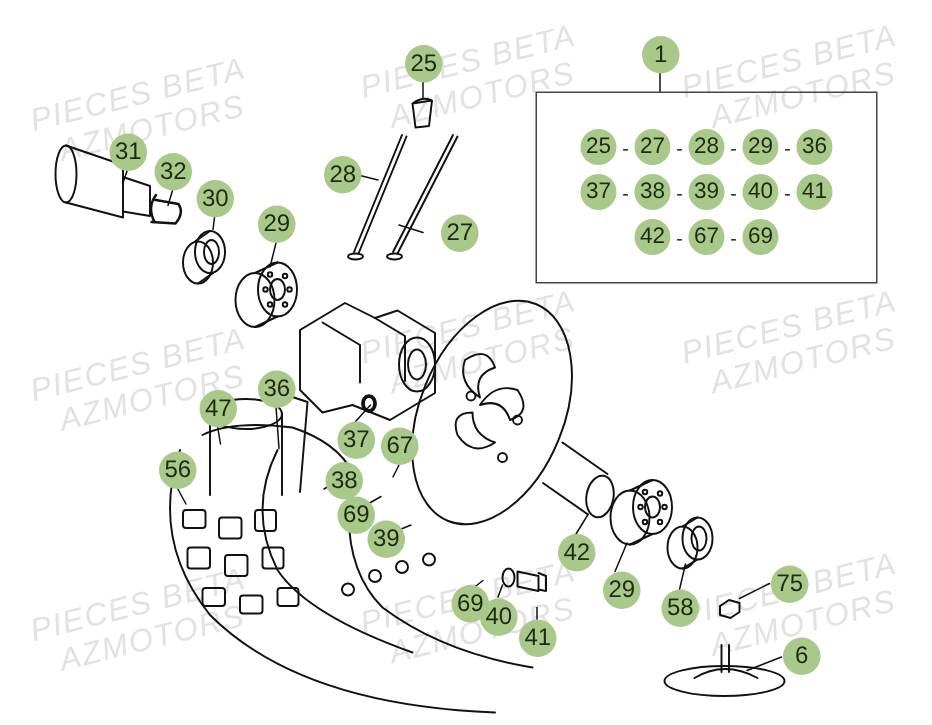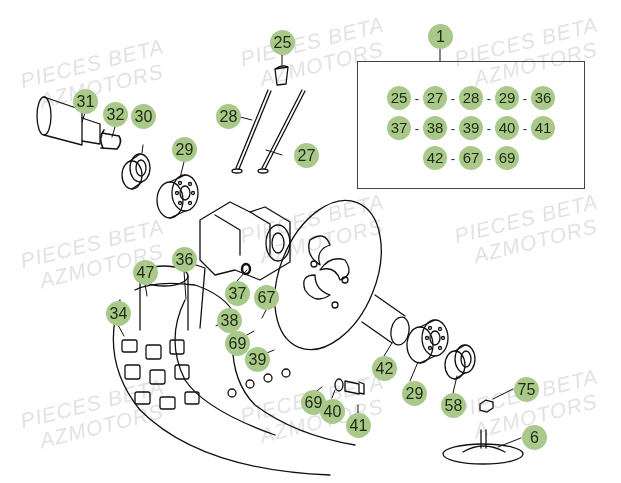--- a/index.html
+++ b/index.html
@@ -241,27 +241,27 @@
         <span class="sep">-</span>
       <span class="b">67</span>
         <span class="sep">-</span>
       <span class="b">69</span>
     </div>
   </div>
 
   <div class="bubble" style="left:270px;top:30px;">25</div>
   <div class="bubble" style="left:73px;top:89px;">31</div>
   <div class="bubble" style="left:103px;top:102px;">32</div>
-  <div class="bubble" style="left:131px;top:104px;">30</div>
+  <div class="bubble" style="left:131px;top:120px;">30</div>
   <div class="bubble" style="left:172px;top:137px;">29</div>
   <div class="bubble" style="left:216px;top:104px;">28</div>
   <div class="bubble" style="left:294px;top:143px;">27</div>
   <div class="bubble" style="left:172px;top:247px;">36</div>
   <div class="bubble" style="left:133px;top:260px;">47</div>
-  <div class="bubble" style="left:106px;top:301px;">34</div>
+  <div class="bubble" style="left:106px;top:301px;">56</div>
   <div class="bubble" style="left:225px;top:281px;">37</div>
   <div class="bubble" style="left:254px;top:285px;">67</div>
   <div class="bubble" style="left:217px;top:308px;">38</div>
   <div class="bubble" style="left:225px;top:331px;">69</div>
   <div class="bubble" style="left:245px;top:347px;">39</div>
   <div class="bubble" style="left:372px;top:356px;">42</div>
   <div class="bubble" style="left:402px;top:381px;">29</div>
   <div class="bubble" style="left:441px;top:393px;">58</div>
   <div class="bubble" style="left:514px;top:377px;">75</div>
   <div class="bubble" style="left:522px;top:425px;">6</div>

